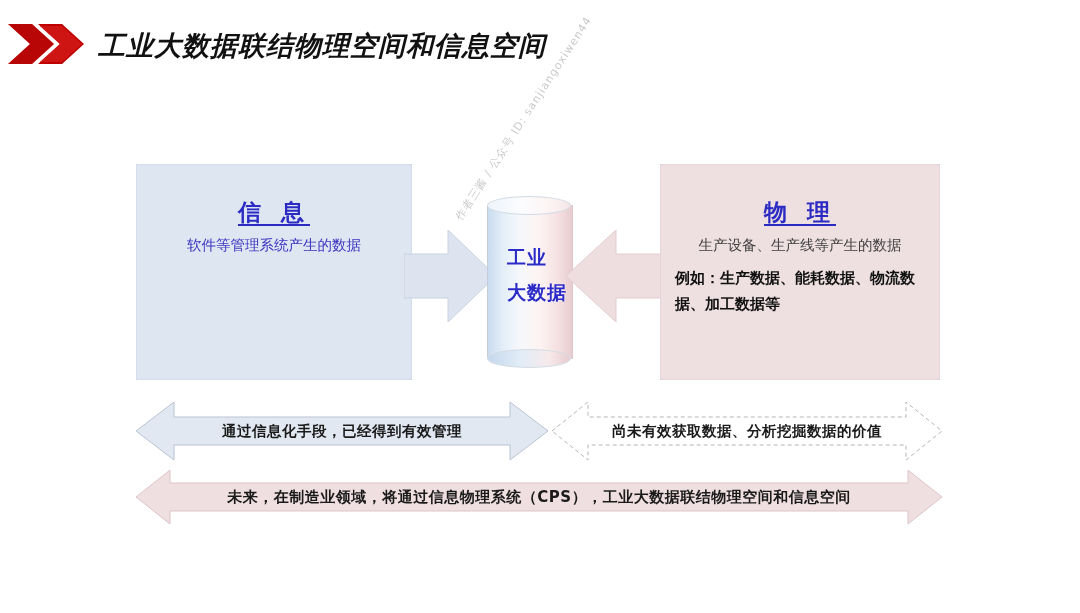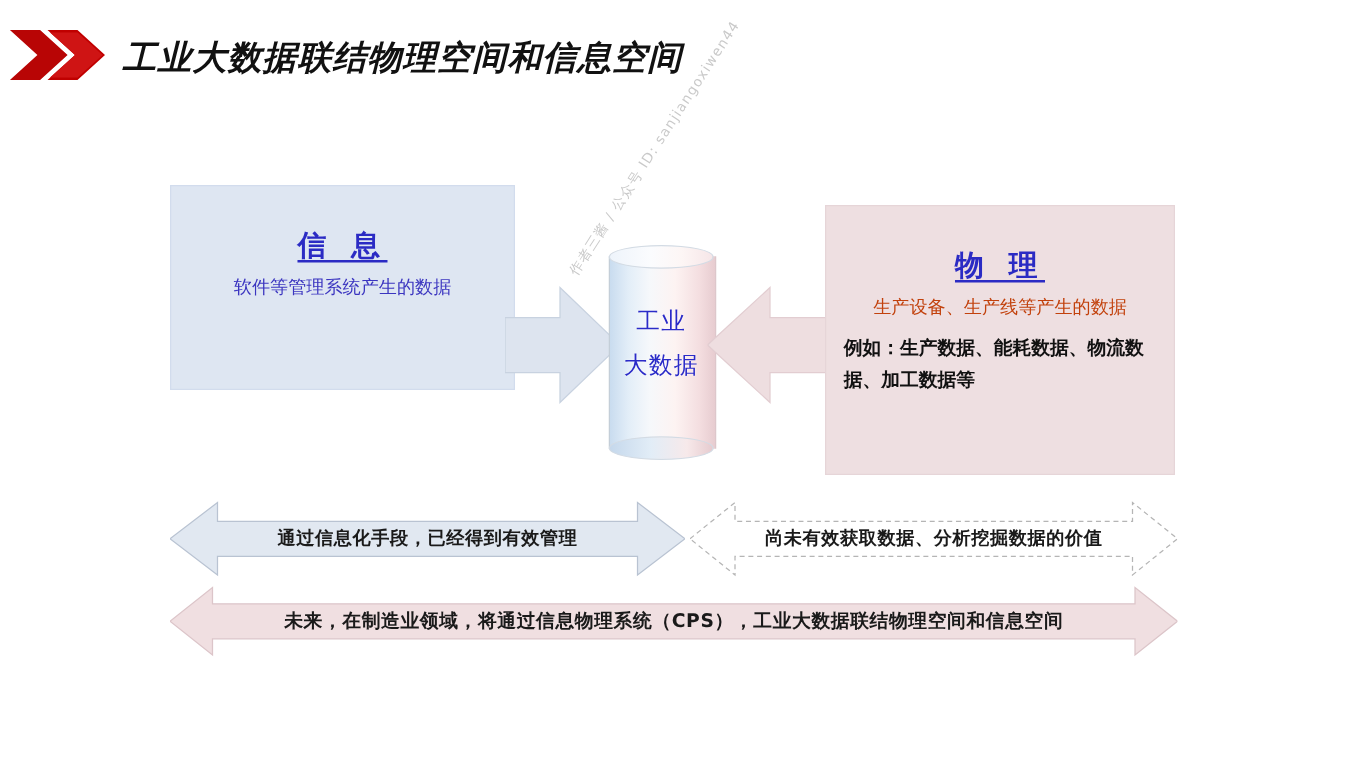--- a/index.html
+++ b/index.html
@@ -37,22 +37,22 @@
     font-family: "DejaVu Sans", "Liberation Sans", sans-serif;
     font-style: italic;
   }
 
   
   .panel {
     position: absolute;
     box-sizing: border-box;
   }
   #info-panel {
-    left: 136px; top: 148px;
-    width: 276px; height: 164px;
+    left: 136px; top: 164px;
+    width: 276px; height: 216px;
     background: #dee6f2;
     border: 1px solid #d2dced;
   }
   #physical-panel {
     left: 660px; top: 164px;
     width: 280px; height: 216px;
     background: #eedfe1;
     border: 1px solid #e6d5d8;
   }
   .panel-heading {
@@ -66,21 +66,21 @@
     text-underline-offset: 4px;
   }
   .panel-sub {
     text-align: center;
     margin-top: 8px;
     font-size: 14.5px;
     font-weight: normal;
     color: #3b35c0;
     letter-spacing: 0px;
   }
-  #physical-panel .panel-sub { color: #c2410c; text-align: center; }
+  #physical-panel .panel-sub { color: #404040; text-align: center; }
   .panel-body {
     margin: 10px 14px 0 14px;
     font-size: 15px;
     font-weight: bold;
     color: #111111;
     line-height: 1.75;
   }
 
   
   #cylinder {
@@ -115,28 +115,29 @@
     border-radius: 50%;
     background: linear-gradient(to right,
         #c5d8ec 0%, #e2edf7 40%, #f7e9ea 75%, #e6cbcf 100%);
     border: 1px solid #d3dbe4;
     box-sizing: border-box;
   }
   #cyl-label {
     position: absolute;
     left: 0; top: 44px;
     width: 84px;
-    text-align: center;
+    text-align: left;
     color: #2b2bc8;
     font-size: 19px;
-    font-weight: normal;
+    font-weight: bold;
     line-height: 1.85;
     letter-spacing: 1px;
     z-index: 3;
     text-shadow: 0 0 2px rgba(255,255,255,0.8);
+    padding-left: 20px;
   }
 
   
   #arrow-info-to-center {
     position: absolute;
     left: 404px; top: 228px;
     width: 92px; height: 96px;
   }
   #arrow-physical-to-center {
     position: absolute;

